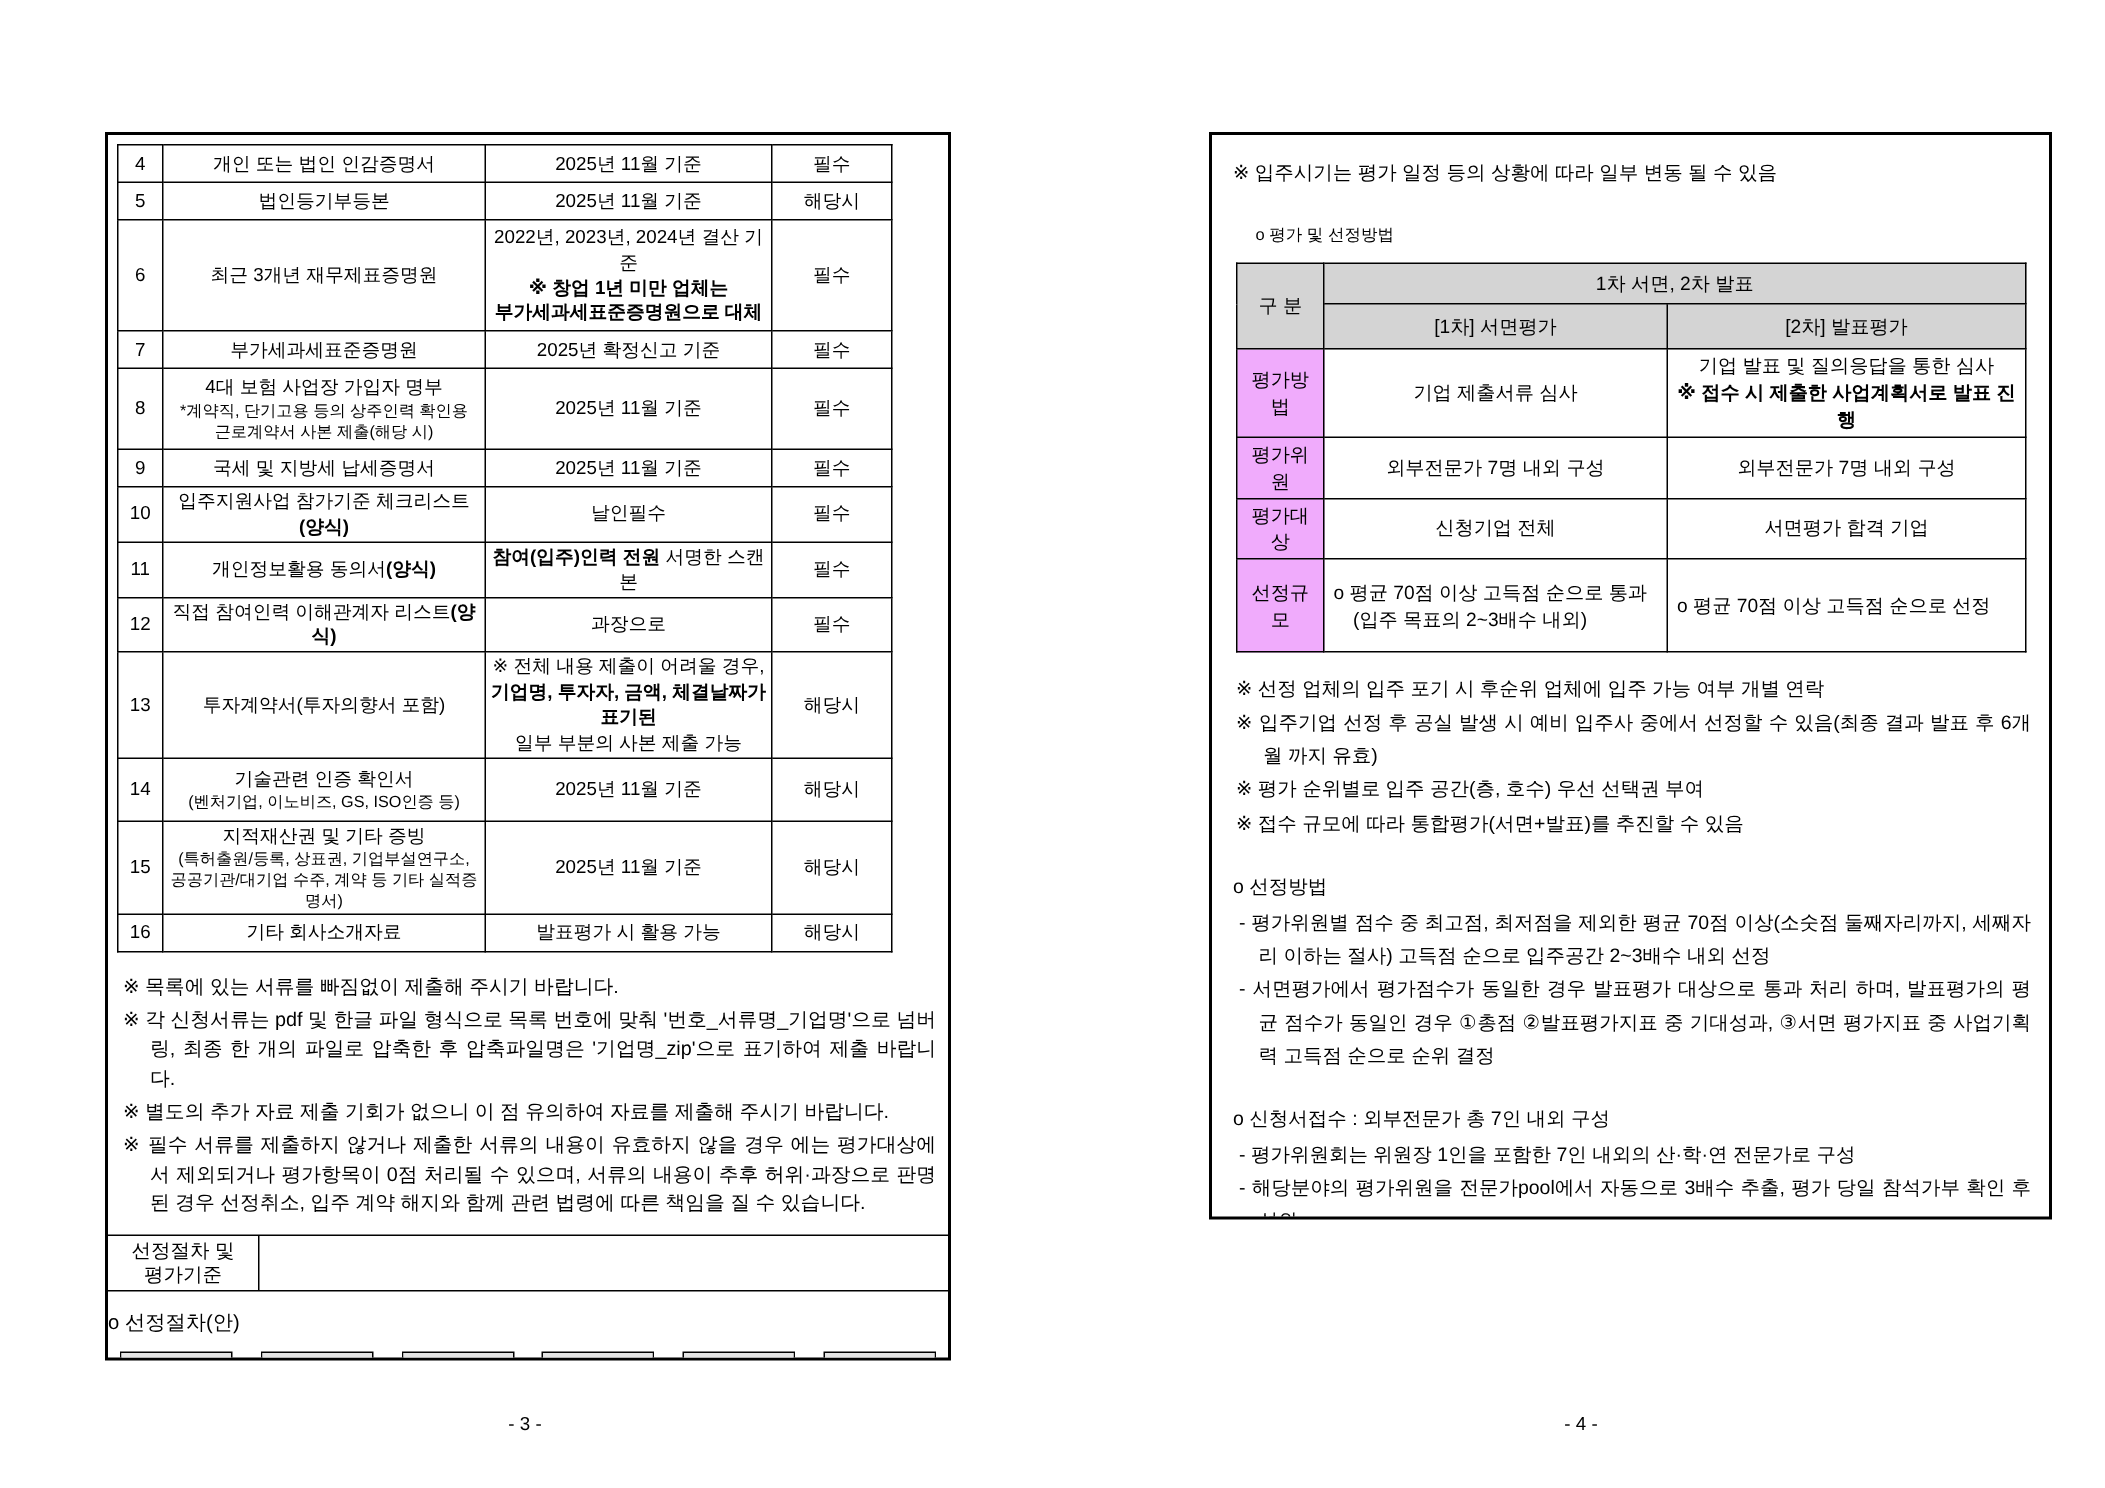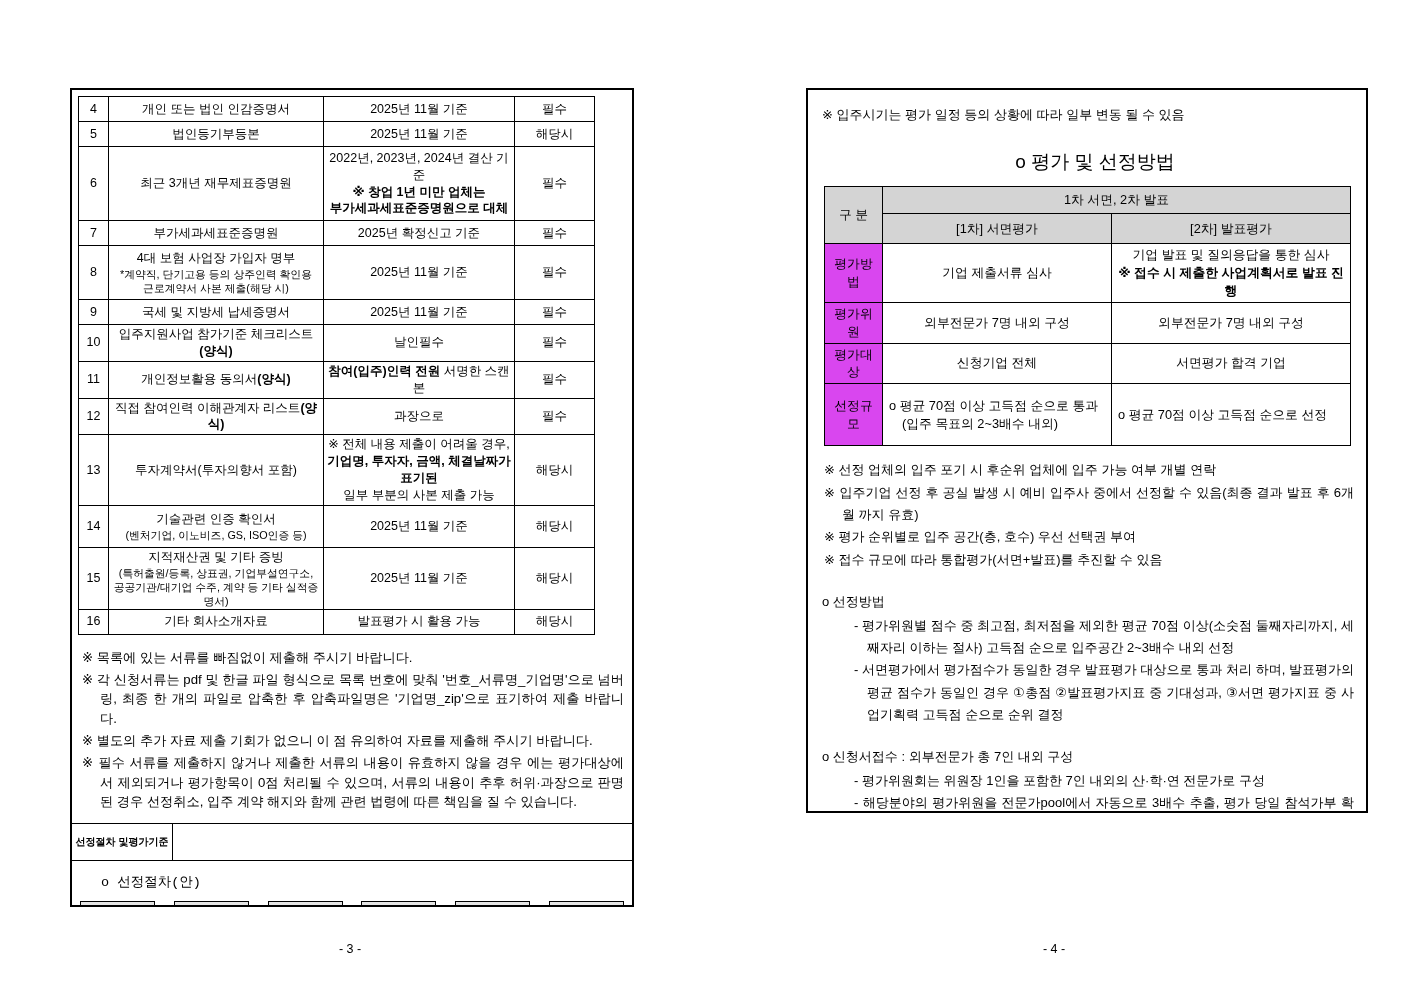--- a/index.html
+++ b/index.html
@@ -12,46 +12,46 @@
   #pageR{left:806px;top:88px;width:558px;height:721px;}
   .b{font-weight:bold;}
   
   table{border-collapse:collapse;table-layout:fixed;}
   .doc-table{margin:6px 0 0 6px;width:516px;font-size:12.5px;line-height:1.35;}
   .doc-table td{border:1.6px solid #000;text-align:center;vertical-align:middle;padding:1px 3px;overflow:hidden;}
   .doc-table .sm{font-size:10.8px;line-height:1.3;}
   .notesL{margin:13px 8px 0 10px;font-weight:normal;font-size:13.2px;line-height:1.5;}
   .notesL .note{text-indent:-18px;padding-left:18px;text-align:justify;margin-bottom:2px;}
   .sec-row{display:flex;border-top:1.8px solid #000;border-bottom:1.8px solid #000;margin-top:11px;height:36px;}
-  .sec-row .lbl{width:100px;border-right:1.6px solid #000;display:flex;flex-direction:row;
-    align-items:center;justify-content:center;font-weight:bold;font-size:10px;line-height:1.25;}
+  .sec-row .lbl{width:100px;border-right:1.6px solid #000;display:flex;flex-direction:column;
+    align-items:center;justify-content:center;font-weight:normal;font-size:13px;line-height:1.25;}
   .sec-row .empty{flex:1;}
-  .proc-title{margin:12px 0 0 29px;font-size:13.5px;font-family:Liberation Mono, monospace;}
+  .proc-title{margin:12px 0 0 0;font-size:13.5px;}
   .flow{display:flex;align-items:center;justify-content:space-between;margin:10px 8px 0 8px;}
   .step{width:73px;border:1.6px solid #000;flex:0 0 auto;}
   .step .t{background:#e4e4e4;min-height:45px;display:flex;align-items:center;justify-content:center;
     font-weight:bold;font-size:12.8px;text-align:center;line-height:1.2;border-bottom:2px dotted #000;padding:0 2px;}
   .pagenum{position:absolute;top:942px;text-align:center;font-size:12.5px;}
   #pn3{left:70px;width:560px;}
   #pn4{left:775px;width:558px;}
   
   .top-note{margin:16px 0 0 14px;font-size:13px;}
-  .sec-title{margin-left:16px;font-size:19px;text-align:center;}
+  .sec-title{margin-left:29px;font-size:11px;}
   #evalTitle{margin-top:25px;}
   .eval-table{margin:11px 0 0 16px;width:526px;font-size:12.8px;line-height:1.4;}
   .eval-table td,.eval-table th{border:1.6px solid #000;text-align:center;vertical-align:middle;padding:2px 4px;font-weight:normal;}
   .eval-table .hd{background:#d4d4d4;}
-  .eval-table .lblcol{background:#d946ef;}
+  .eval-table .lblcol{background:#f0abfc;}
   .eval-table .left{text-align:left;}
   .eval-table .hang{text-indent:-13px;padding-left:19px;}
   .notesR{margin:13px 12px 0 16px;font-size:13px;line-height:1.72;}
   .notesR .note{text-indent:-18px;padding-left:18px;text-align:justify;}
   .sect{margin:20px 12px 0 14px;font-size:13px;line-height:1.7;}
   .sect .title{margin-bottom:2px;}
-  .sect .bullet{text-indent:-13px;padding-left:17px;text-align:justify;margin-left:28px;}
+  .sect .bullet{text-indent:-13px;padding-left:17px;text-align:justify;}
 </style>
 </head>
 <body>
 
 <div class="page" id="pageL">
 
   <table class="doc-table">
     <colgroup>
         <col style="width:30px">
         <col style="width:215px">

